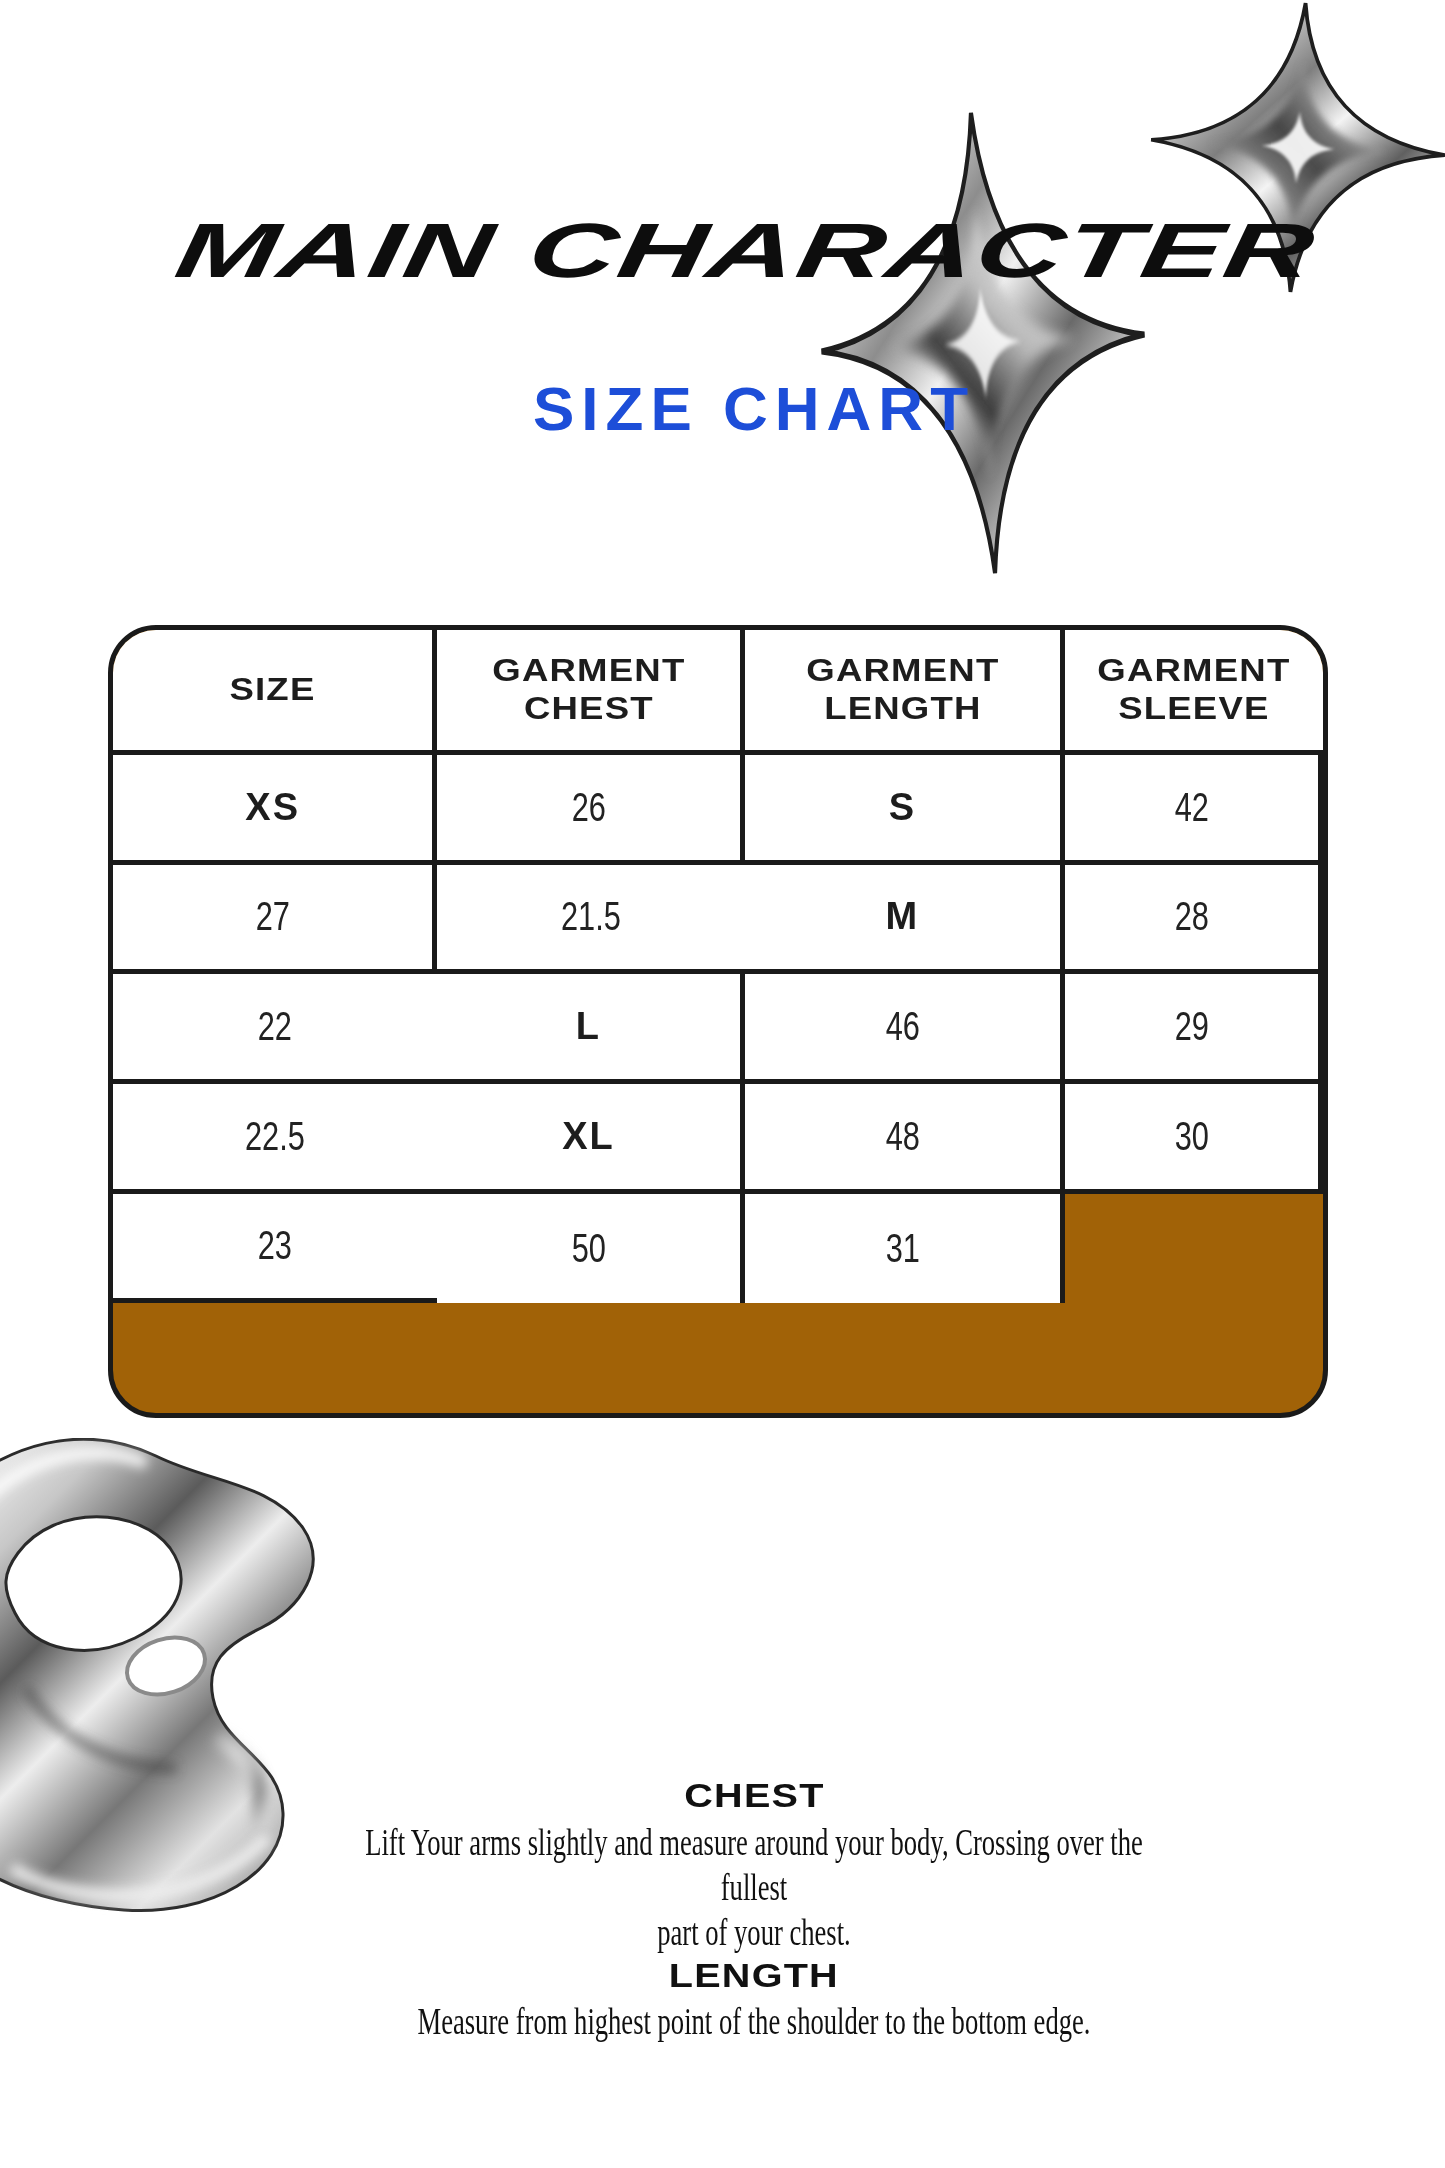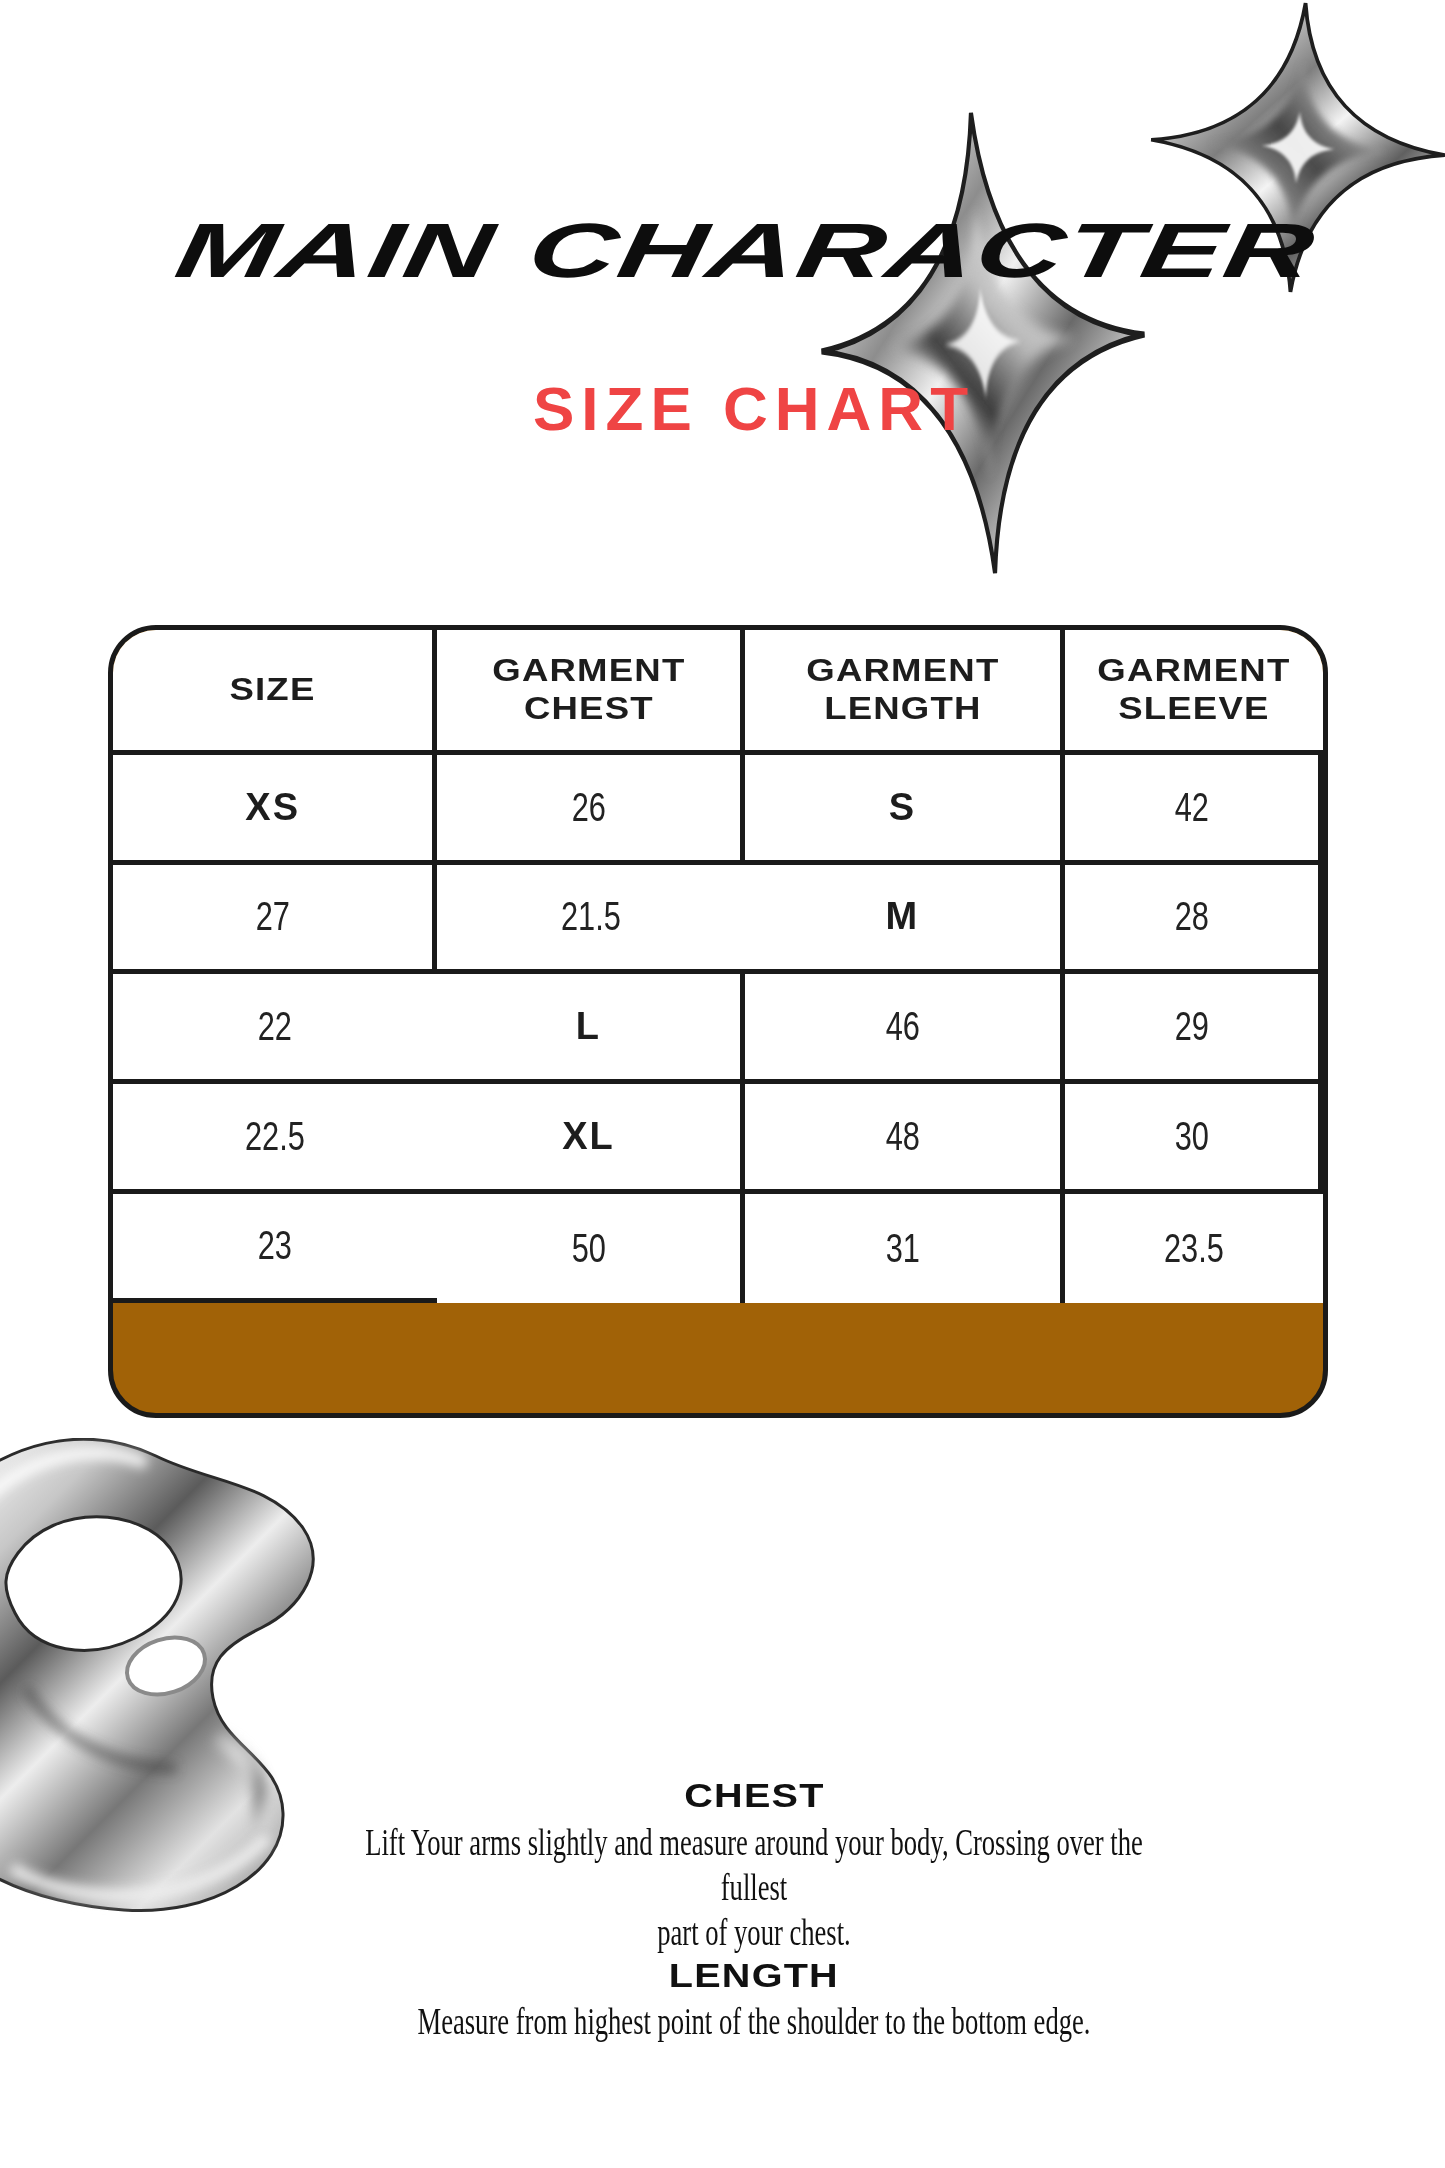--- a/index.html
+++ b/index.html
@@ -16,21 +16,21 @@
   .brand{
     position:absolute;left:177px;top:212px;margin:0;
     font-size:77px;line-height:1;font-weight:bold;font-style:italic;
     letter-spacing:1px;color:#0d0d0d;white-space:nowrap;
     transform:scaleX(1.58) skewX(-6deg);transform-origin:0 50%;
   }
   
   .page-title{
     position:absolute;left:754px;top:378px;margin:0;
     font-size:62px;line-height:1;font-weight:bold;letter-spacing:7px;
-    color:#ef4444;white-space:nowrap;transform:translateX(-50%);
+    color:#1d4ed8;white-space:nowrap;transform:translateX(-50%);
   }
   
   .size-table{
     position:absolute;left:108px;top:625px;width:1220px;height:793px;
     box-sizing:border-box;border:5px solid #1a1a1a;border-radius:48px;
     overflow:hidden;background:#a16207;
     display:grid;
     grid-template-columns:26.8% 25.4% 26.5% 21.3%;
     grid-template-rows:125px repeat(6, 1fr);
   }
@@ -238,23 +238,20 @@
     <div class="cell last-col">
       <span class="num">23</span>
       </div>
 
     <div class="cell last-row">
       <span class="num">50</span>
       </div>
     <div class="cell last-row">
       <span class="num">31</span>
       </div>
-    <div class="cell last-col last-row">
-      <span class="num">23.5</span>
-      </div>
   </div>
 
   <div class="guide">
     <h3 class="guide-heading">
       <span class="stretch">CHEST</span>
     </h3>
     <p class="guide-text">Lift Your arms slightly and measure around your body, Crossing over the fullest
 part of your chest.</p>
     <h3 class="guide-heading">
       <span class="stretch">LENGTH</span>

